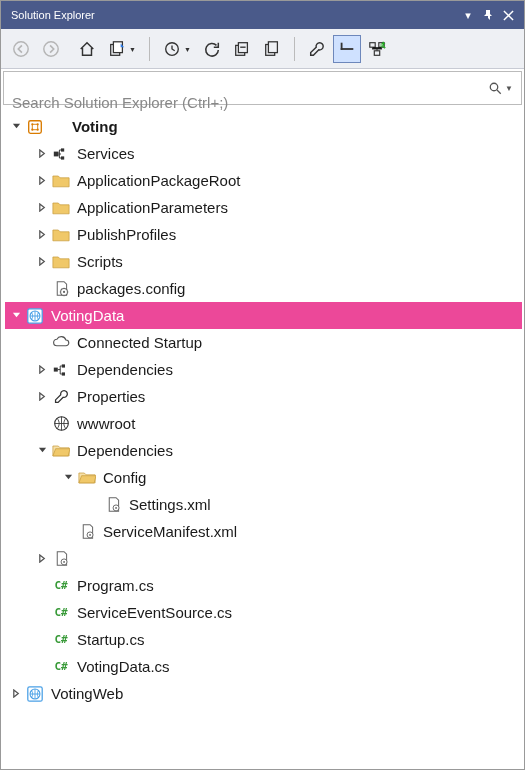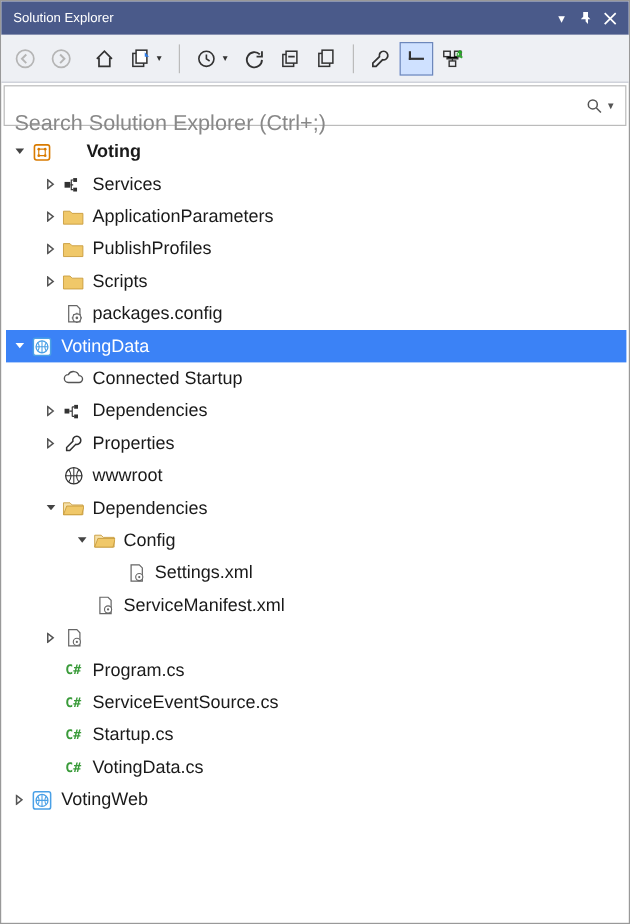--- a/index.html
+++ b/index.html
@@ -48,34 +48,34 @@
     height: 34px;
     display: flex;
     align-items: center;
     border: 1px solid #bbb;
     margin: 2px;
     padding: 0 8px;
     color: #888;
     background: #fff;
   }
   .searchbox input {
-    flex: 1; border: none; outline: none; font-size: 18px; color: #444;
+    flex: 1; border: none; outline: none; font-size: 15px; color: #444;
     background: transparent;
     margin-top: 28px;
   }
   .searchbox input::placeholder { color: #888; }
   .searchbox .sicon { display: flex; align-items: center; gap: 2px; color: #555; }
 
   .tree { padding: 6px 2px 6px 4px; font-size: 15px; color: #1a1a1a; }
   .row {
     display: flex; align-items: center;
     height: 27px;
     white-space: nowrap;
   }
-  .row.selected { background: #3b82f6; color: #fff; }
+  .row.selected { background: #ec4899; color: #fff; }
   .arrow {
     width: 14px; height: 14px;
     display: inline-flex; align-items: center; justify-content: center;
     margin-right: 2px;
     flex-shrink: 0;
   }
   .arrow svg { width: 9px; height: 9px; }
   .ind { display: inline-block; flex-shrink: 0; }
   .icon {
     width: 20px; height: 20px; display: inline-flex; align-items: center; justify-content: center;
@@ -230,20 +230,34 @@
       <svg width="16" height="14" viewBox="0 0 20 16">
           <rect x="1" y="5" width="6" height="6" fill="#333"></rect>
           <rect x="10" y="1" width="4" height="4" fill="#333"></rect>
           <rect x="10" y="11" width="4" height="4" fill="#333"></rect>
           <path d="M7 8h3M10 3h-2v10h2" stroke="#333" stroke-width="1.2" fill="none"></path>
         </svg>
     </span>
     <span class="lbl">Services</span>
   </div>
 
+  <div class="row">
+    <span class="ind" style="width:30px"></span>
+    <span class="arrow">
+        <svg viewBox="0 0 10 10">
+          <path d="M2 1l5 4-5 4z" fill="none" stroke="#555" stroke-width="1.4"></path>
+        </svg>
+      </span>
+    <span class="icon">
+        <svg width="18" height="15" viewBox="0 0 20 16">
+          <path d="M1 3h6l2 2h10v10H1z" fill="#f0c869" stroke="#c79a3a" stroke-width="0.8"></path>
+        </svg>
+      </span>
+    <span class="lbl">ApplicationPackageRoot</span>
+  </div>
 
   <div class="row">
     <span class="ind" style="width:30px"></span>
     <span class="arrow">
         <svg viewBox="0 0 10 10">
           <path d="M2 1l5 4-5 4z" fill="none" stroke="#555" stroke-width="1.4"></path>
         </svg>
       </span>
     <span class="icon">
         <svg width="18" height="15" viewBox="0 0 20 16">

